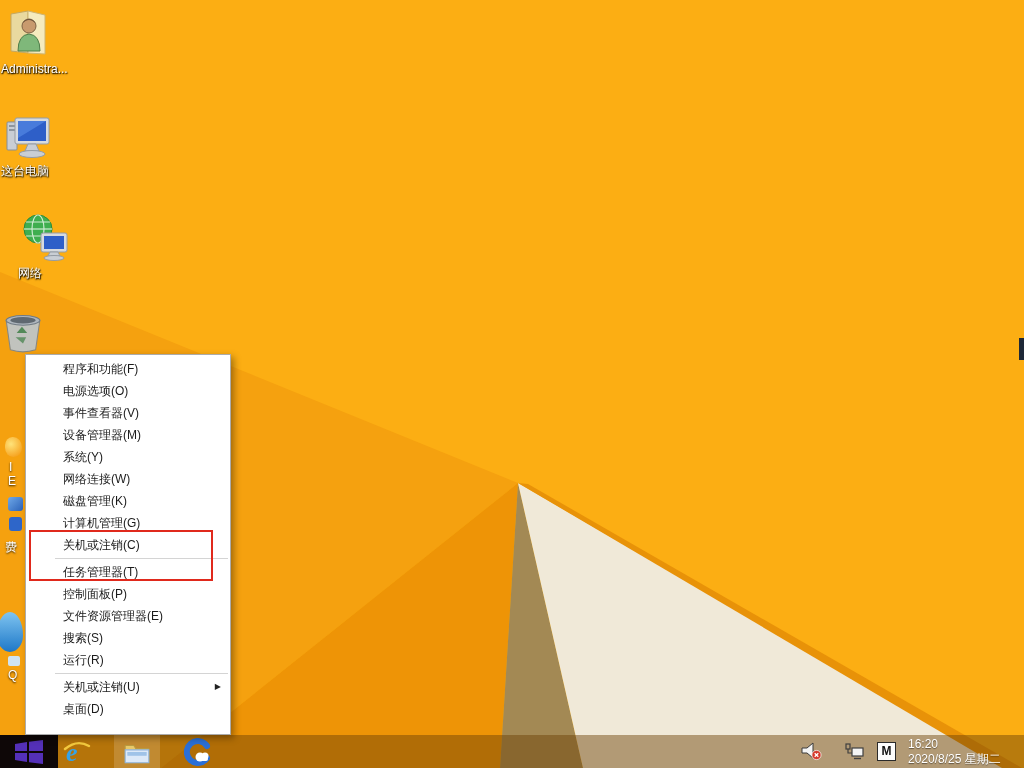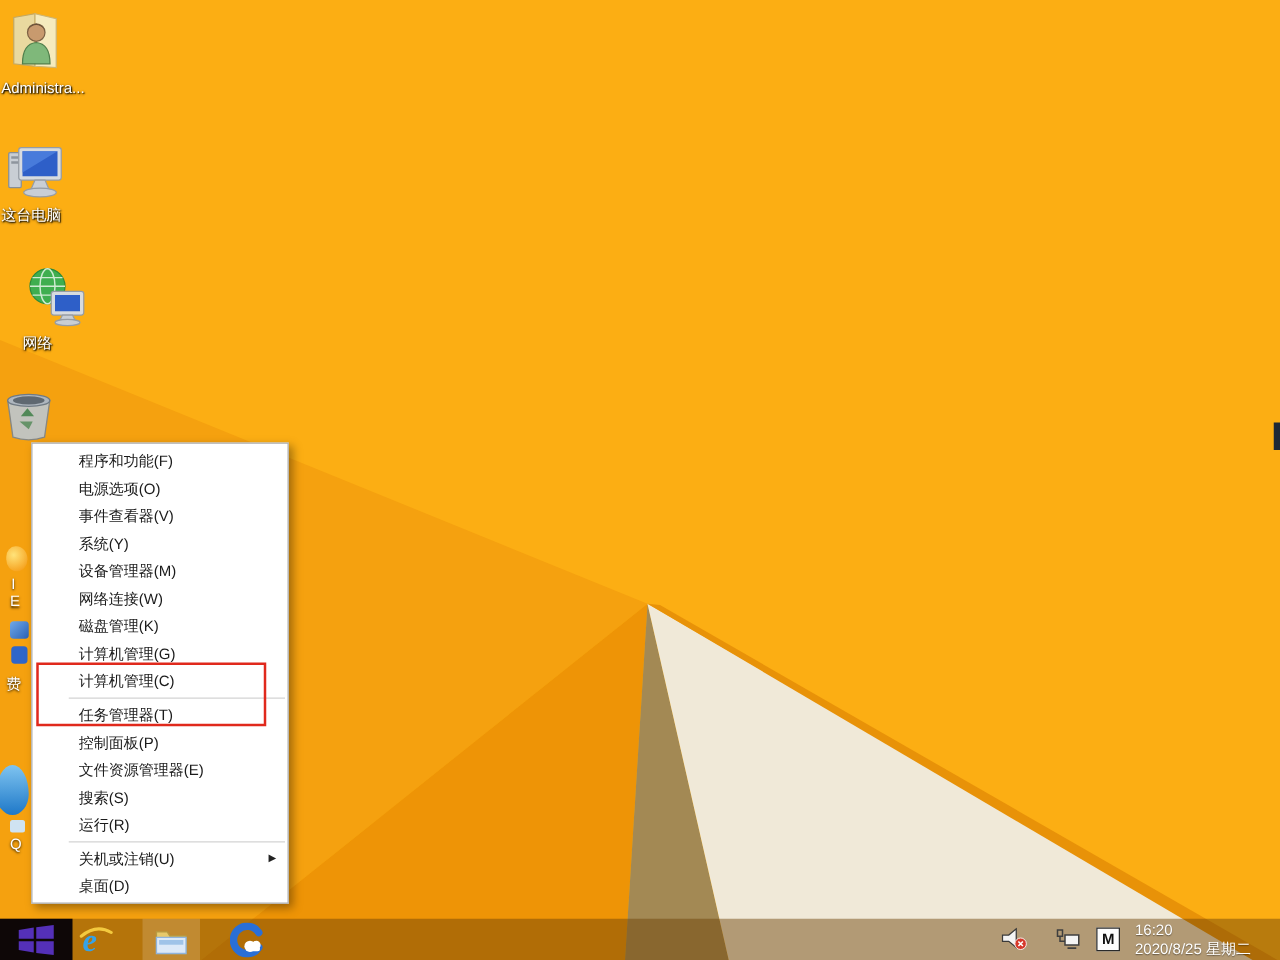--- a/index.html
+++ b/index.html
@@ -17,21 +17,21 @@
   #icon-bin{left:1px;top:314px;}
 
   
   .sliver{position:absolute;z-index:1;}
   .edge-label{position:absolute;z-index:1;color:#fff;font-size:12px;line-height:13px;
        text-shadow:0 1px 2px rgba(0,0,0,.9);}
 
   
   .wxmenu{position:absolute;left:25px;top:354px;width:204px;z-index:5;
        background:#fff;border:1px solid #ababab;
-       box-shadow:3px 3px 7px rgba(0,0,0,.35);padding:3px 0 2px 0;}
+       box-shadow:3px 3px 7px rgba(0,0,0,.35);padding:3px 0 14px 0;}
   .wxmenu .item{height:22px;line-height:22px;padding-left:37px;font-size:12px;
        color:#1b1b1b;position:relative;white-space:nowrap;}
   .wxmenu .sep{border-top:1px solid #d4d4d4;margin:2px 2px 2px 29px;height:0;}
   .wxmenu .arrow{position:absolute;right:9px;top:0;font-size:8px;color:#222;}
   .redbox{position:absolute;left:3px;top:175px;width:180px;height:47px;
        border:2px solid #e0291c;z-index:6;pointer-events:none;}
 
   
   .taskbar{position:absolute;left:0;bottom:0;width:1024px;height:33px;z-index:3;
        background:rgba(108,66,6,.47);}
@@ -135,26 +135,26 @@
   <div class="sliver" style="left:8px;top:656px;width:12px;height:10px;border-radius:2px;background:#CFE3F2;"></div>
   <div class="edge-label" style="left:8px;top:669px;">Q</div>
 
   <div class="win-edge"></div>
 
   <div class="wxmenu">
     <div>
         <div class="item">程序和功能(F)</div>
         <div class="item">电源选项(O)</div>
         <div class="item">事件查看器(V)</div>
+        <div class="item">设备管理器(M)</div>
         <div class="item">系统(Y)</div>
-        <div class="item">设备管理器(M)</div>
         <div class="item">网络连接(W)</div>
         <div class="item">磁盘管理(K)</div>
         <div class="item">计算机管理(G)</div>
-        <div class="item">计算机管理(C)</div>
+        <div class="item">关机或注销(C)</div>
         <div class="sep"></div>
         <div class="item">任务管理器(T)</div>
         <div class="item">控制面板(P)</div>
         <div class="item">文件资源管理器(E)</div>
         <div class="item">搜索(S)</div>
         <div class="item">运行(R)</div>
         <div class="sep"></div>
         <div class="item">关机或注销(U)<span class="arrow">▶</span></div>
         <div class="item">桌面(D)</div>
       </div>

